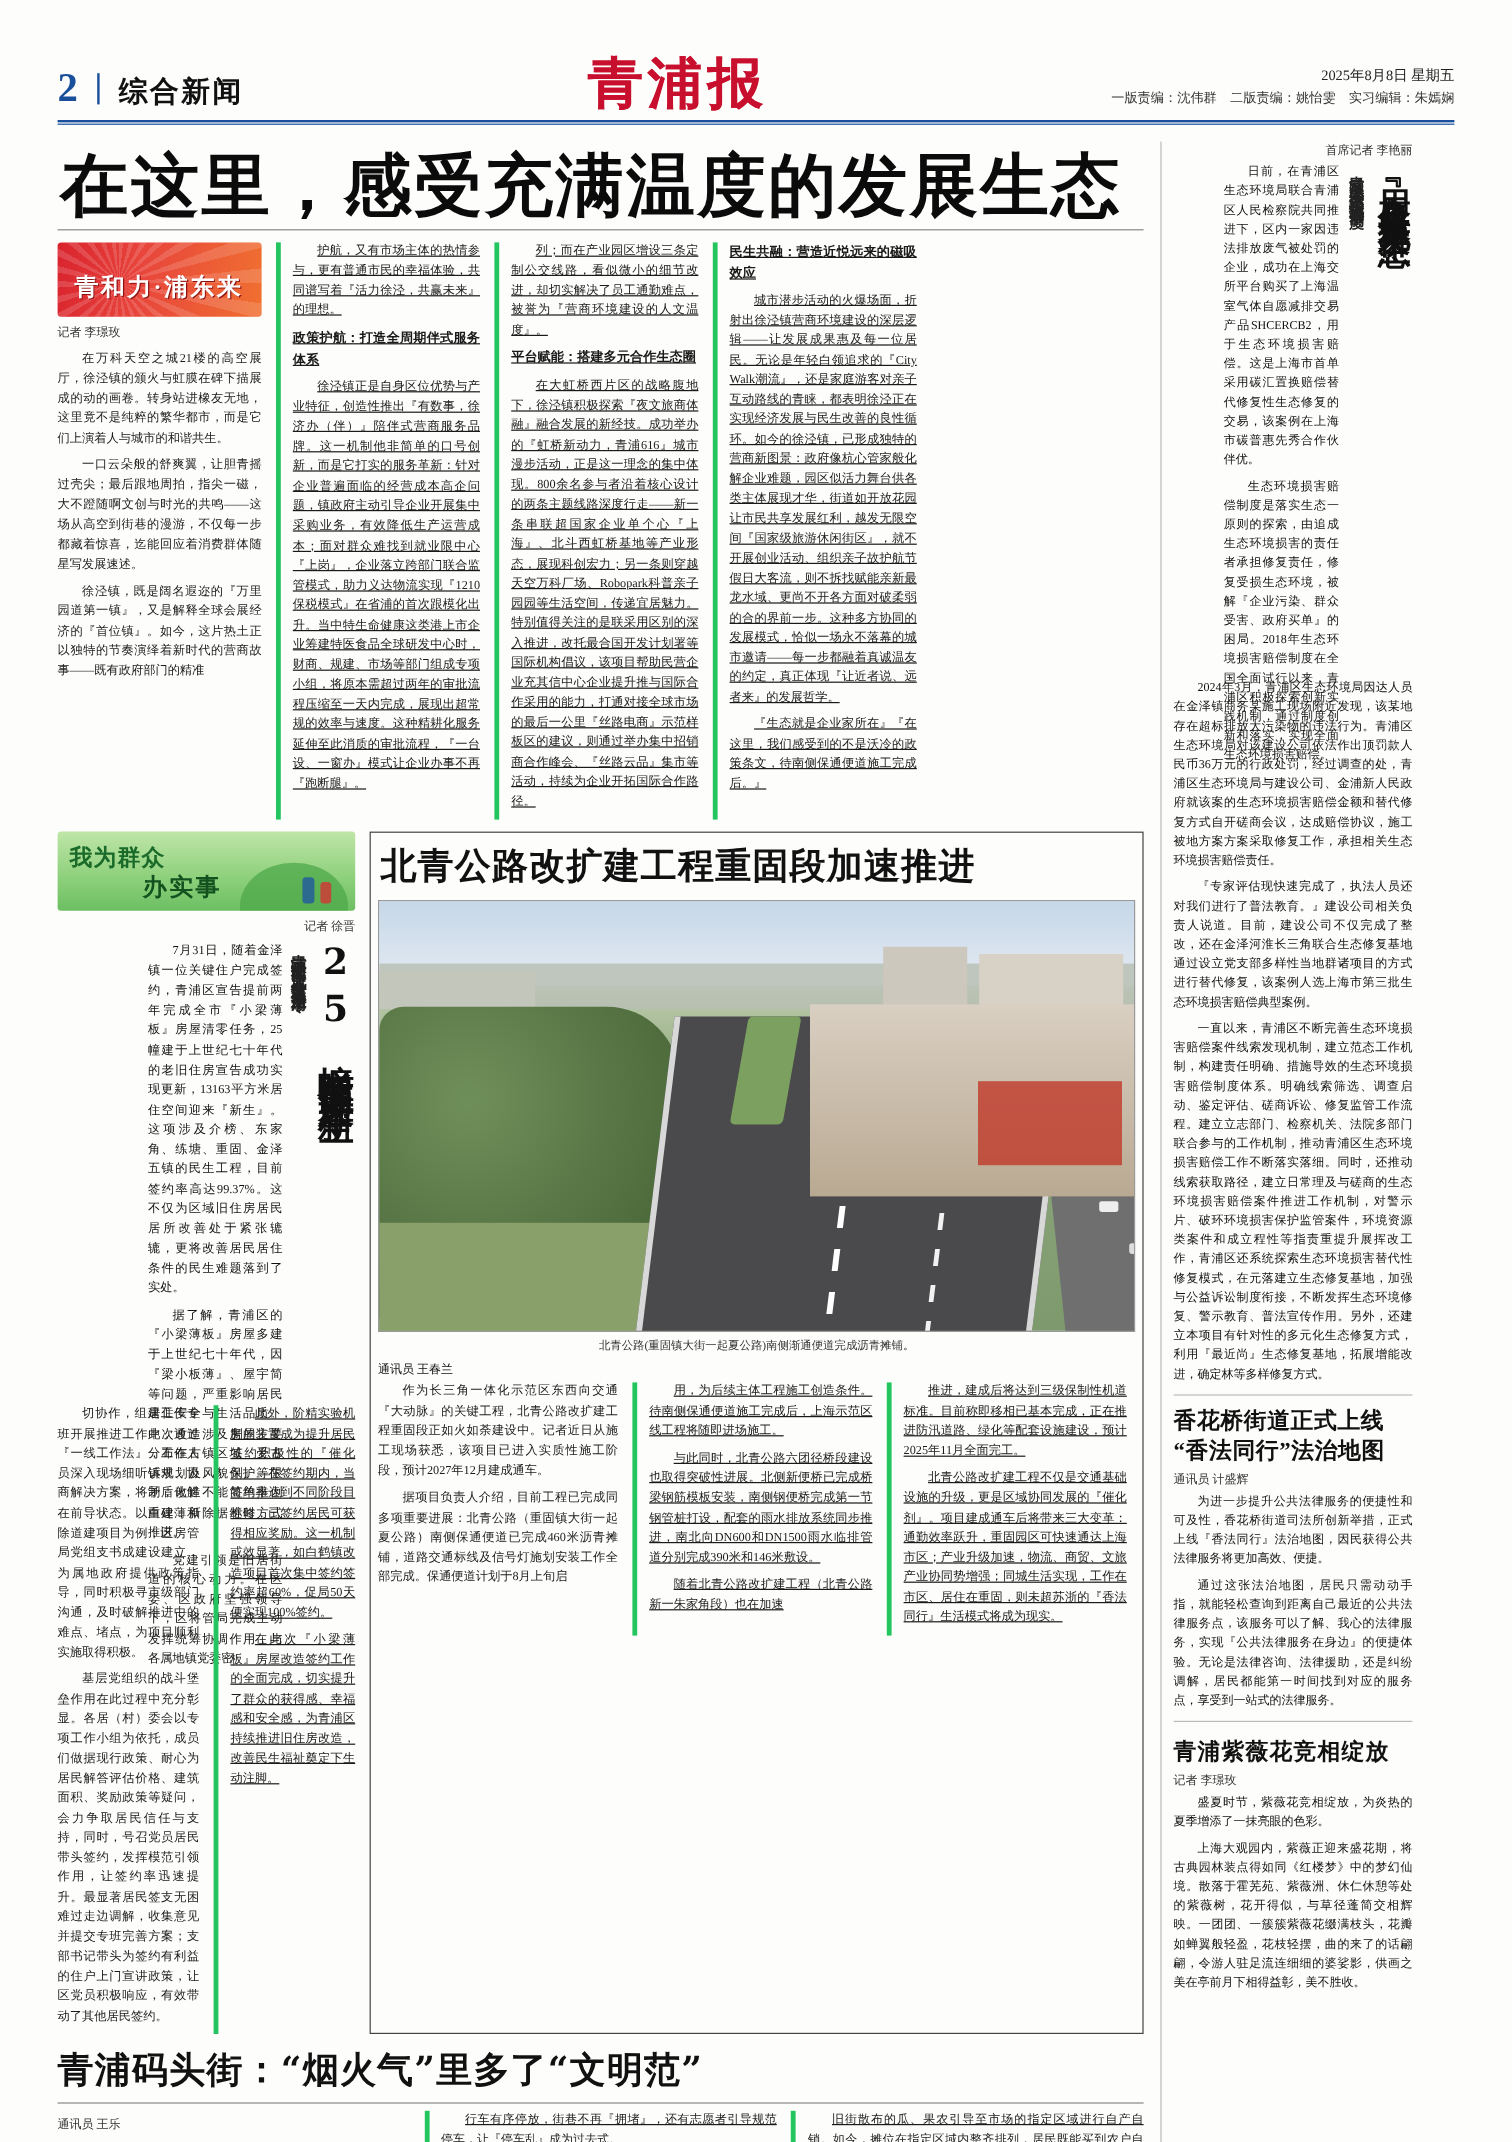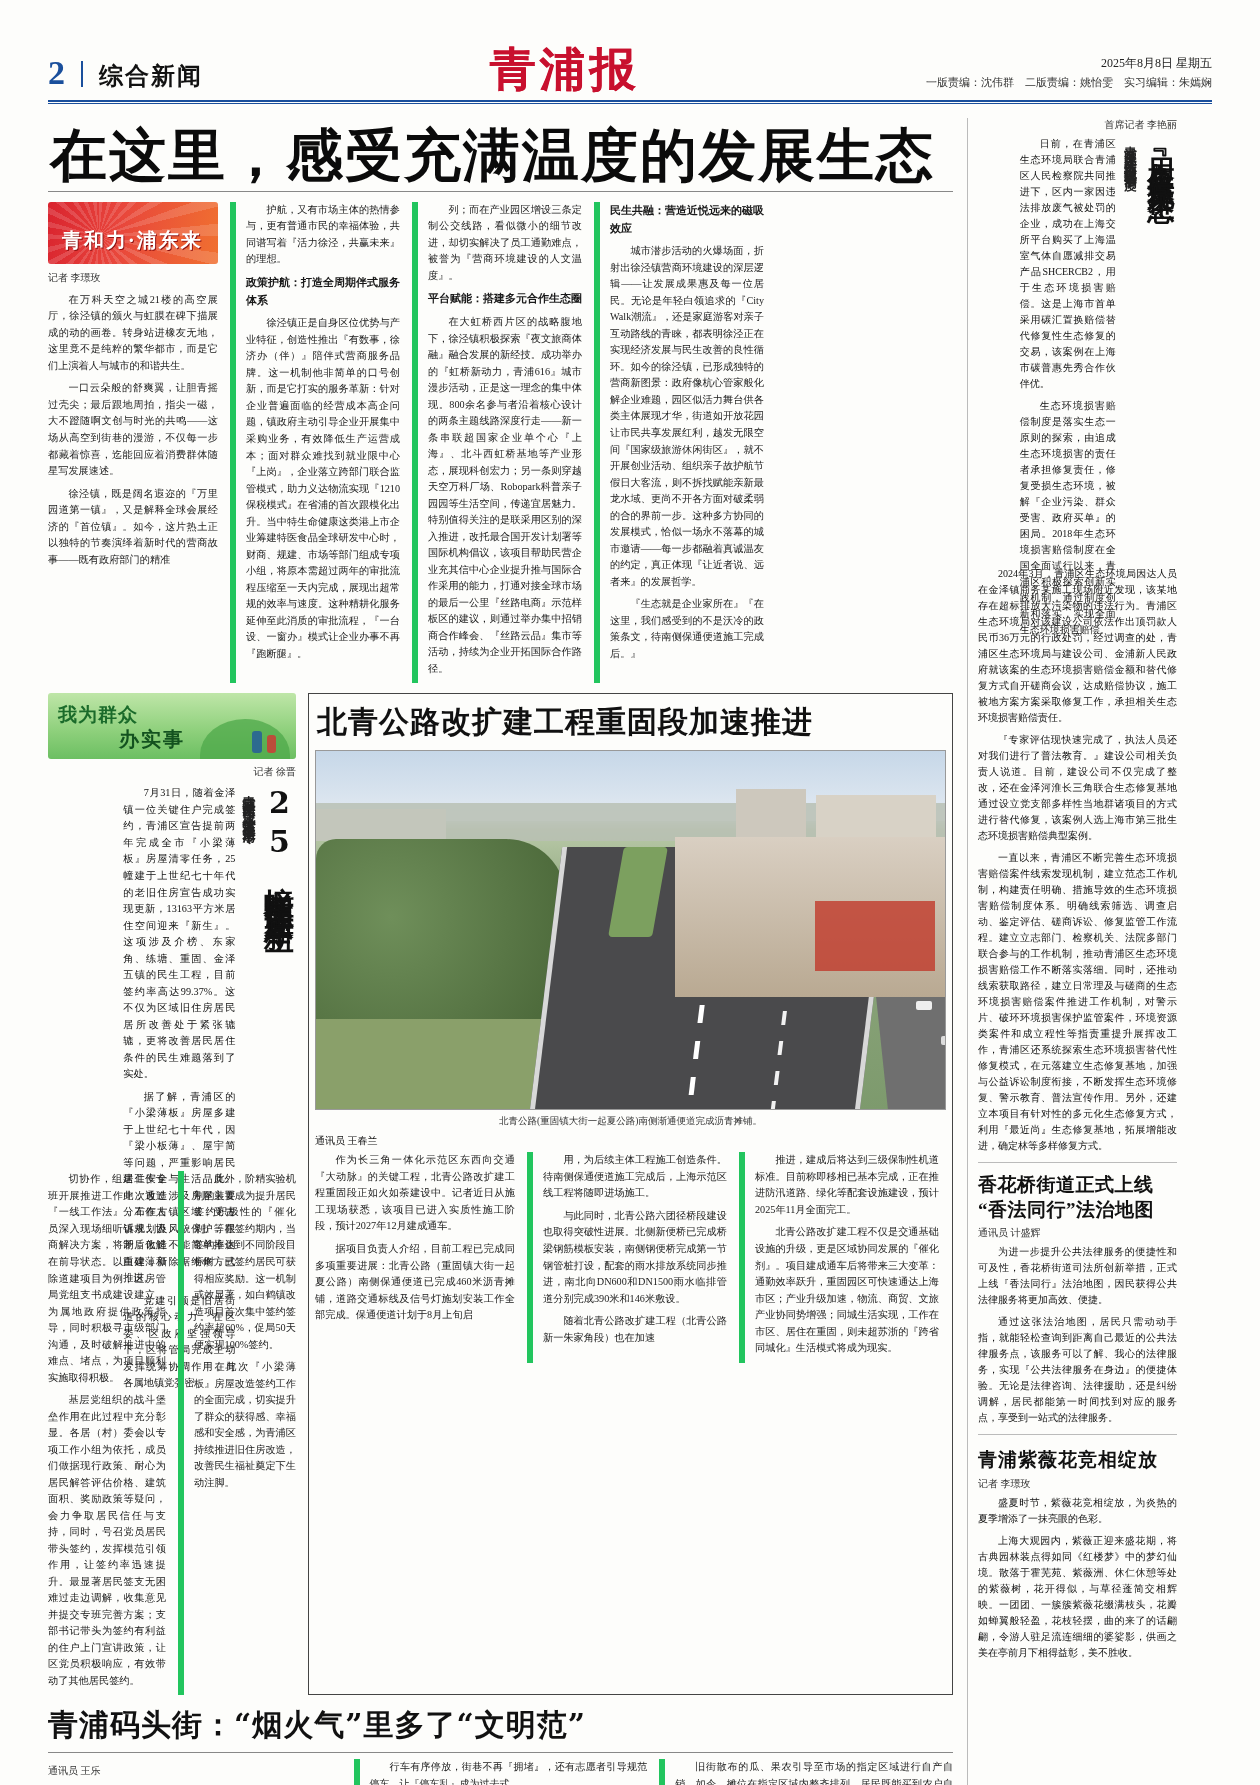--- a/index.html
+++ b/index.html
@@ -130,21 +130,21 @@
   .r-head3 { font-size:19px; font-weight:bold; letter-spacing:1px; margin:12px 0 4px; }
   .hr-thin { border-top:1px solid #bbb; margin:8px 0;}
 
   
   .mid-sec { margin-top:10px; width:905px; }
   .mid-head { font-size:30px; font-weight:bold; letter-spacing:1px; font-family:"DejaVu Serif", serif;}
   .mid-rule { border-bottom:1px solid #888; margin:6px 0 6px;}
   .cols4 { display:flex; gap:12px; }
   .cols4 .col { font-size:10px; }
 
-  .divider-v { border-left:6px solid #22c55e; }
+  .divider-v { border-left:4px solid #22c55e;text-decoration:underline; }
 </style>
 </head>
 <body>
 
 <div class="page">
 
   <div class="masthead">
     <div class="mast-left">
       <span class="page-num">2</span>
       <span class="vrule"></span>
@@ -256,21 +256,21 @@
               <p>作为长三角一体化示范区东西向交通『大动脉』的关键工程，北青公路改扩建工程重固段正如火如荼建设中。记者近日从施工现场获悉，该项目已进入实质性施工阶段，预计2027年12月建成通车。</p>
               <p>据项目负责人介绍，目前工程已完成同多项重要进展：北青公路（重固镇大街一起夏公路）南侧保通便道已完成460米沥青摊铺，道路交通标线及信号灯施划安装工作全部完成。保通便道计划于8月上旬启</p>
             </div>
             <div class="col divider-v" style="width:200px;padding-left:10px">
               <p>用，为后续主体工程施工创造条件。待南侧保通便道施工完成后，上海示范区线工程将随即进场施工。</p>
               <p>与此同时，北青公路六团径桥段建设也取得突破性进展。北侧新便桥已完成桥梁钢筋模板安装，南侧钢便桥完成第一节钢管桩打设，配套的雨水排放系统同步推进，南北向DN600和DN1500雨水临排管道分别完成390米和146米敷设。</p>
               <p>随着北青公路改扩建工程（北青公路新一朱家角段）也在加速</p>
             </div>
             <div class="col divider-v" style="width:200px;padding-left:10px">
               <p>推进，建成后将达到三级保制性机道标准。目前称即移相已基本完成，正在推进防汛道路、绿化等配套设施建设，预计2025年11月全面完工。</p>
-              <p>北青公路改扩建工程不仅是交通基础设施的升级，更是区域协同发展的『催化剂』。项目建成通车后将带来三大变革：通勤效率跃升，重固园区可快速通达上海市区；产业升级加速，物流、商贸、文旅产业协同势增强；同城生活实现，工作在市区、居住在重固，则未超苏浙的『跨省同城化』生活模式将成为现实。</p>
+              <p>北青公路改扩建工程不仅是交通基础设施的升级，更是区域协同发展的『催化剂』。项目建成通车后将带来三大变革：通勤效率跃升，重固园区可快速通达上海市区；产业升级加速，物流、商贸、文旅产业协同势增强；同城生活实现，工作在市区、居住在重固，则未超苏浙的『香法同行』生活模式将成为现实。</p>
             </div>
           </div>
         </div>
       </div>
 
       <div class="mid-sec">
         <div class="mid-head">青浦码头街：“烟火气”里多了“文明范”</div>
         <div class="mid-rule"></div>
         <div class="cols4">
           <div class="col" style="width:296px">

